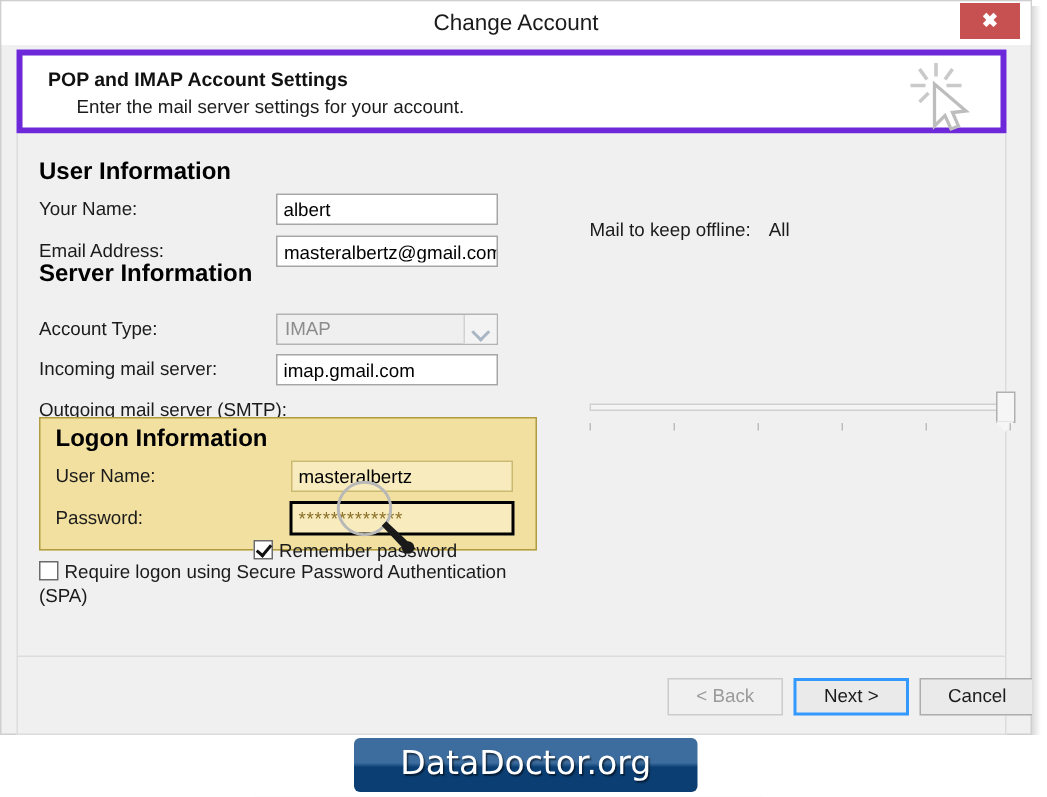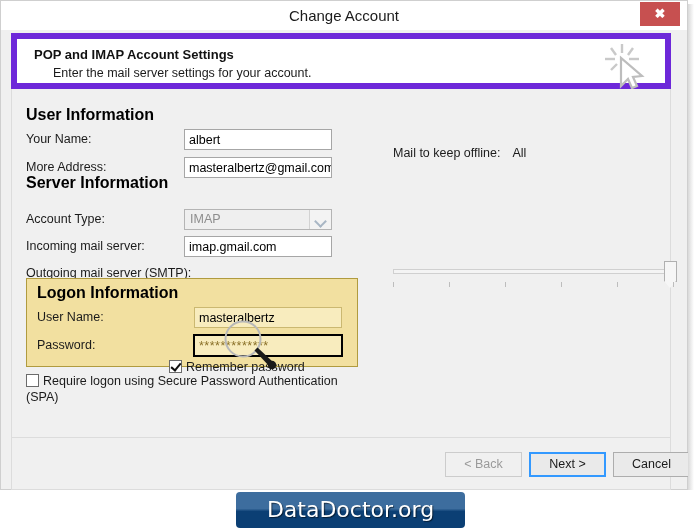--- a/index.html
+++ b/index.html
@@ -70,21 +70,21 @@
   }
 
   
   .header-band {
     position: absolute;
     left: 10px;
     top: 32px;
     width: 660px;
     height: 56px;
     background: #ffffff;
-    border: 6px solid #6d28d9;
+    border: 4px solid #6d28d9;
     box-sizing: border-box;
   }
   .header-title {
     position: absolute;
     left: 17px;
     top: 8px;
     font-size: 13px;
     font-weight: bold;
     color: #111111;
   }
@@ -384,21 +384,21 @@
     </div>
   </div>
 
   <div class="body-panel">
 
     <div class="section-head" style="left:14px; top:17px;">User Information</div>
 
     <div class="field-label" style="left:14px; top:43px;">Your Name:</div>
     <input class="field-input" style="left: 172px; top: 40px;" type="text" value="albert">
 
-    <div class="field-label" style="left:14px; top:71px;">More Address:</div>
+    <div class="field-label" style="left:14px; top:71px;">Email Address:</div>
     <input class="field-input" style="left: 172px; top: 68px;" type="text" value="masteralbertz@gmail.com">
 
     <div class="section-head" style="left:14px; top:85px;">Server Information</div>
 
     <div class="field-label" style="left:14px; top:123px;">Account Type:</div>
     <div class="field-select" style="left:172px; top:120px;">
       <span class="sel-text">IMAP</span>
       <span class="sel-arrow"></span>
     </div>
 

